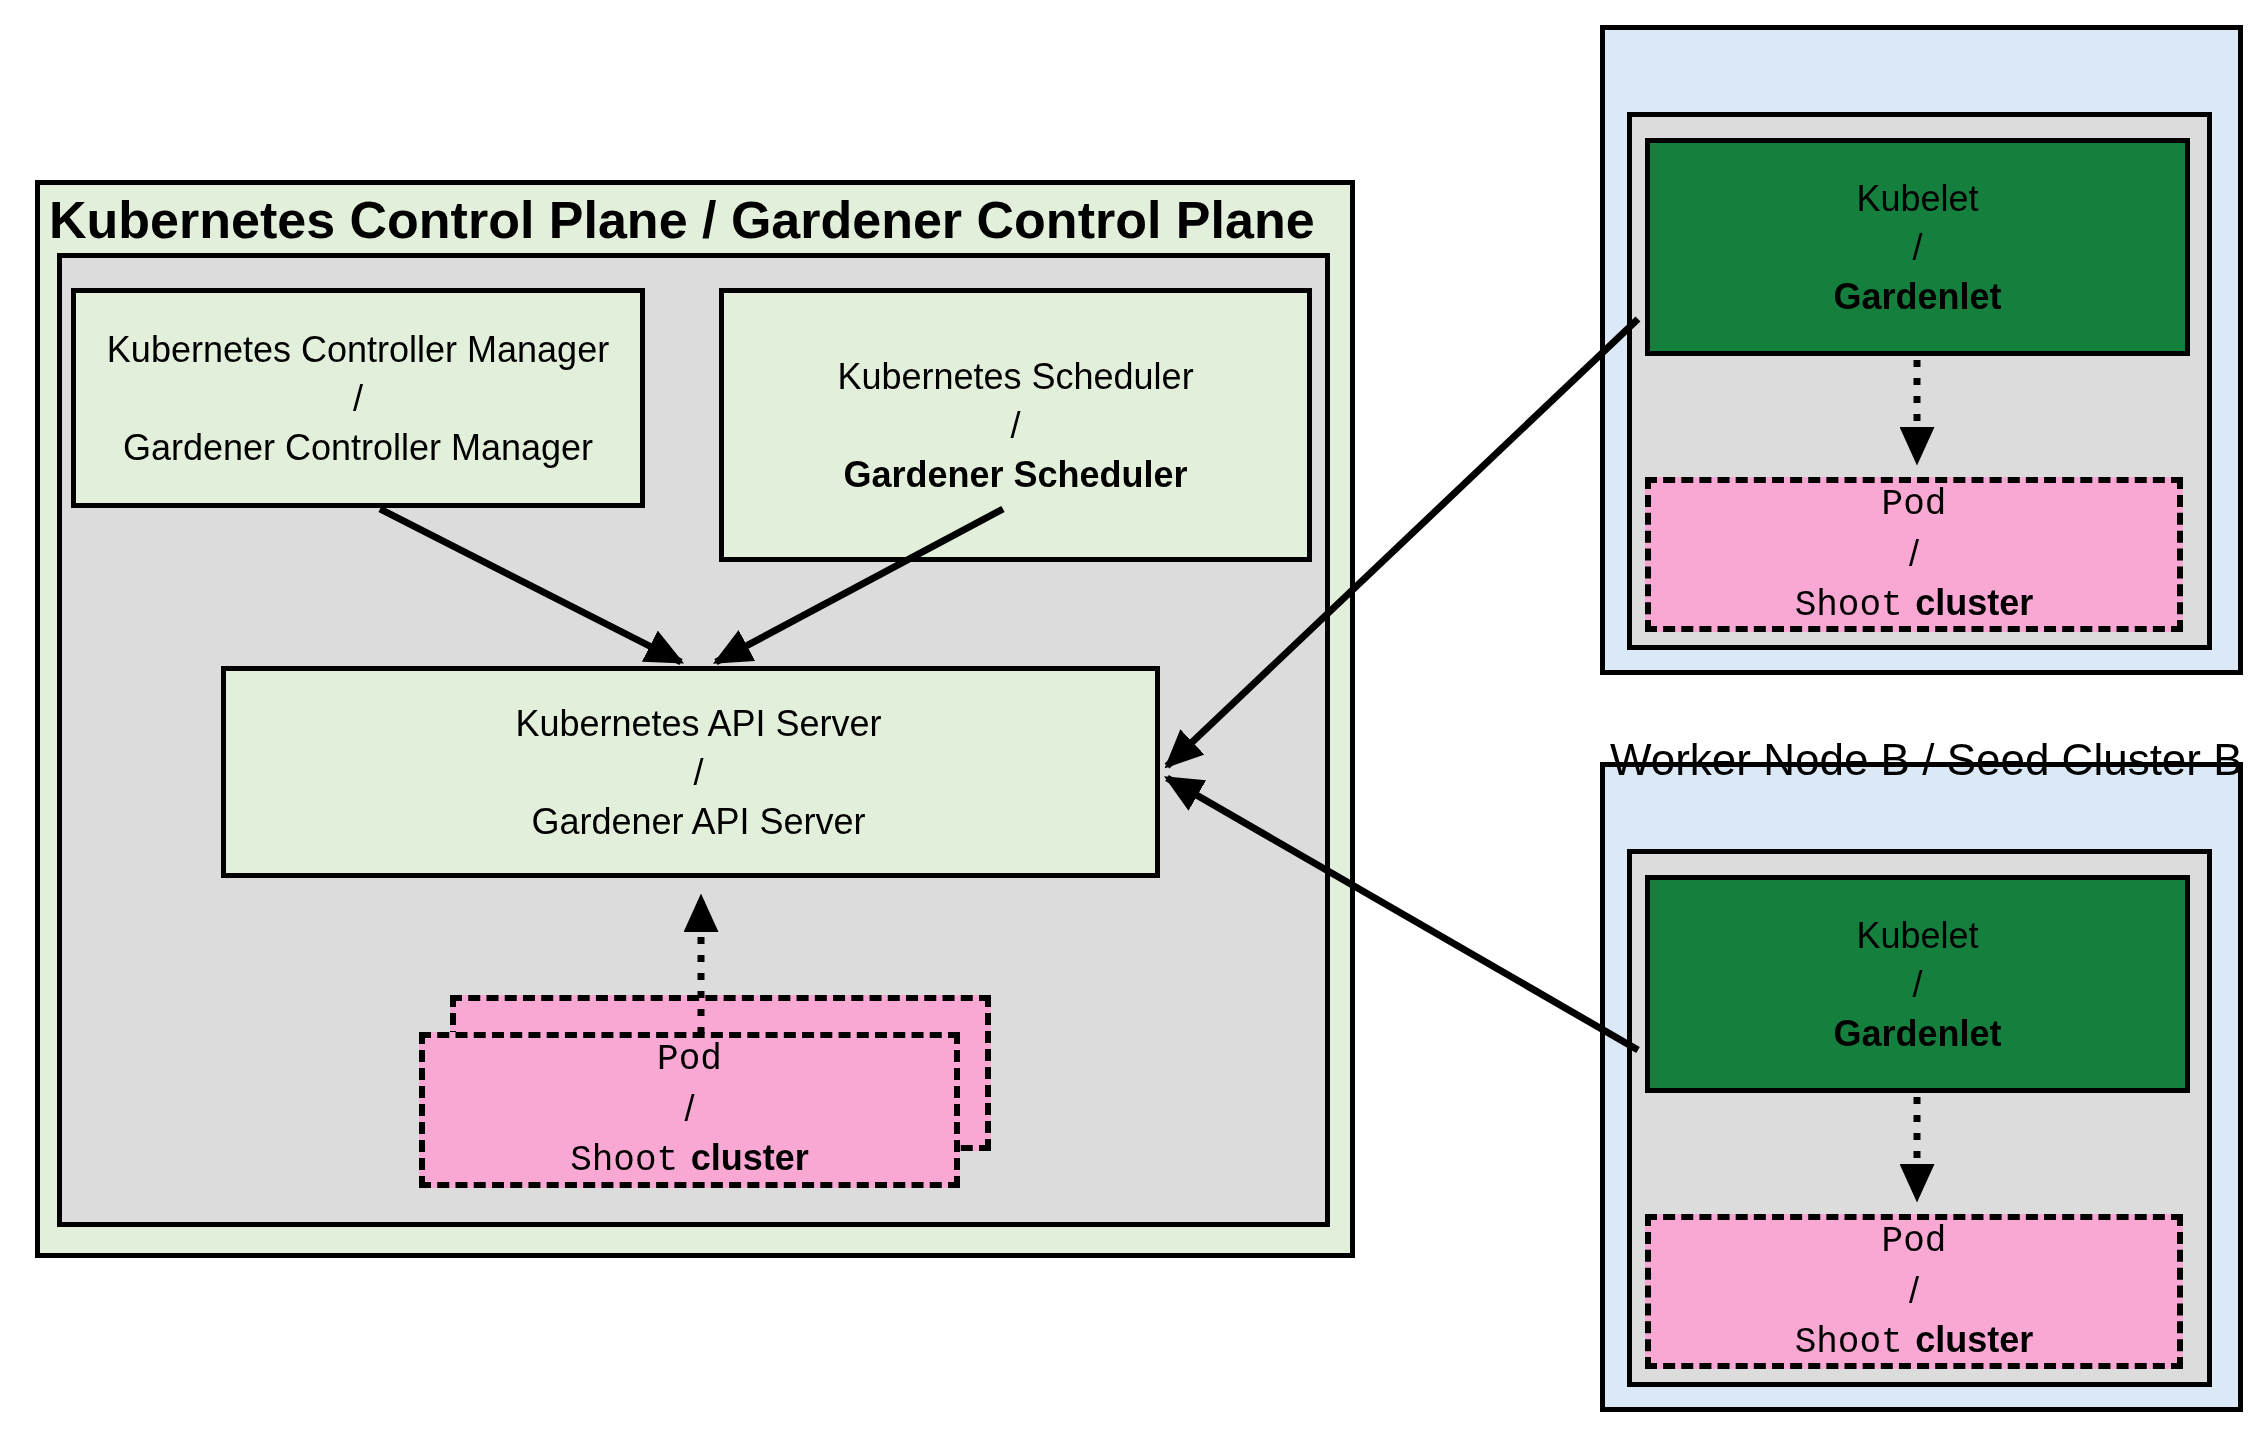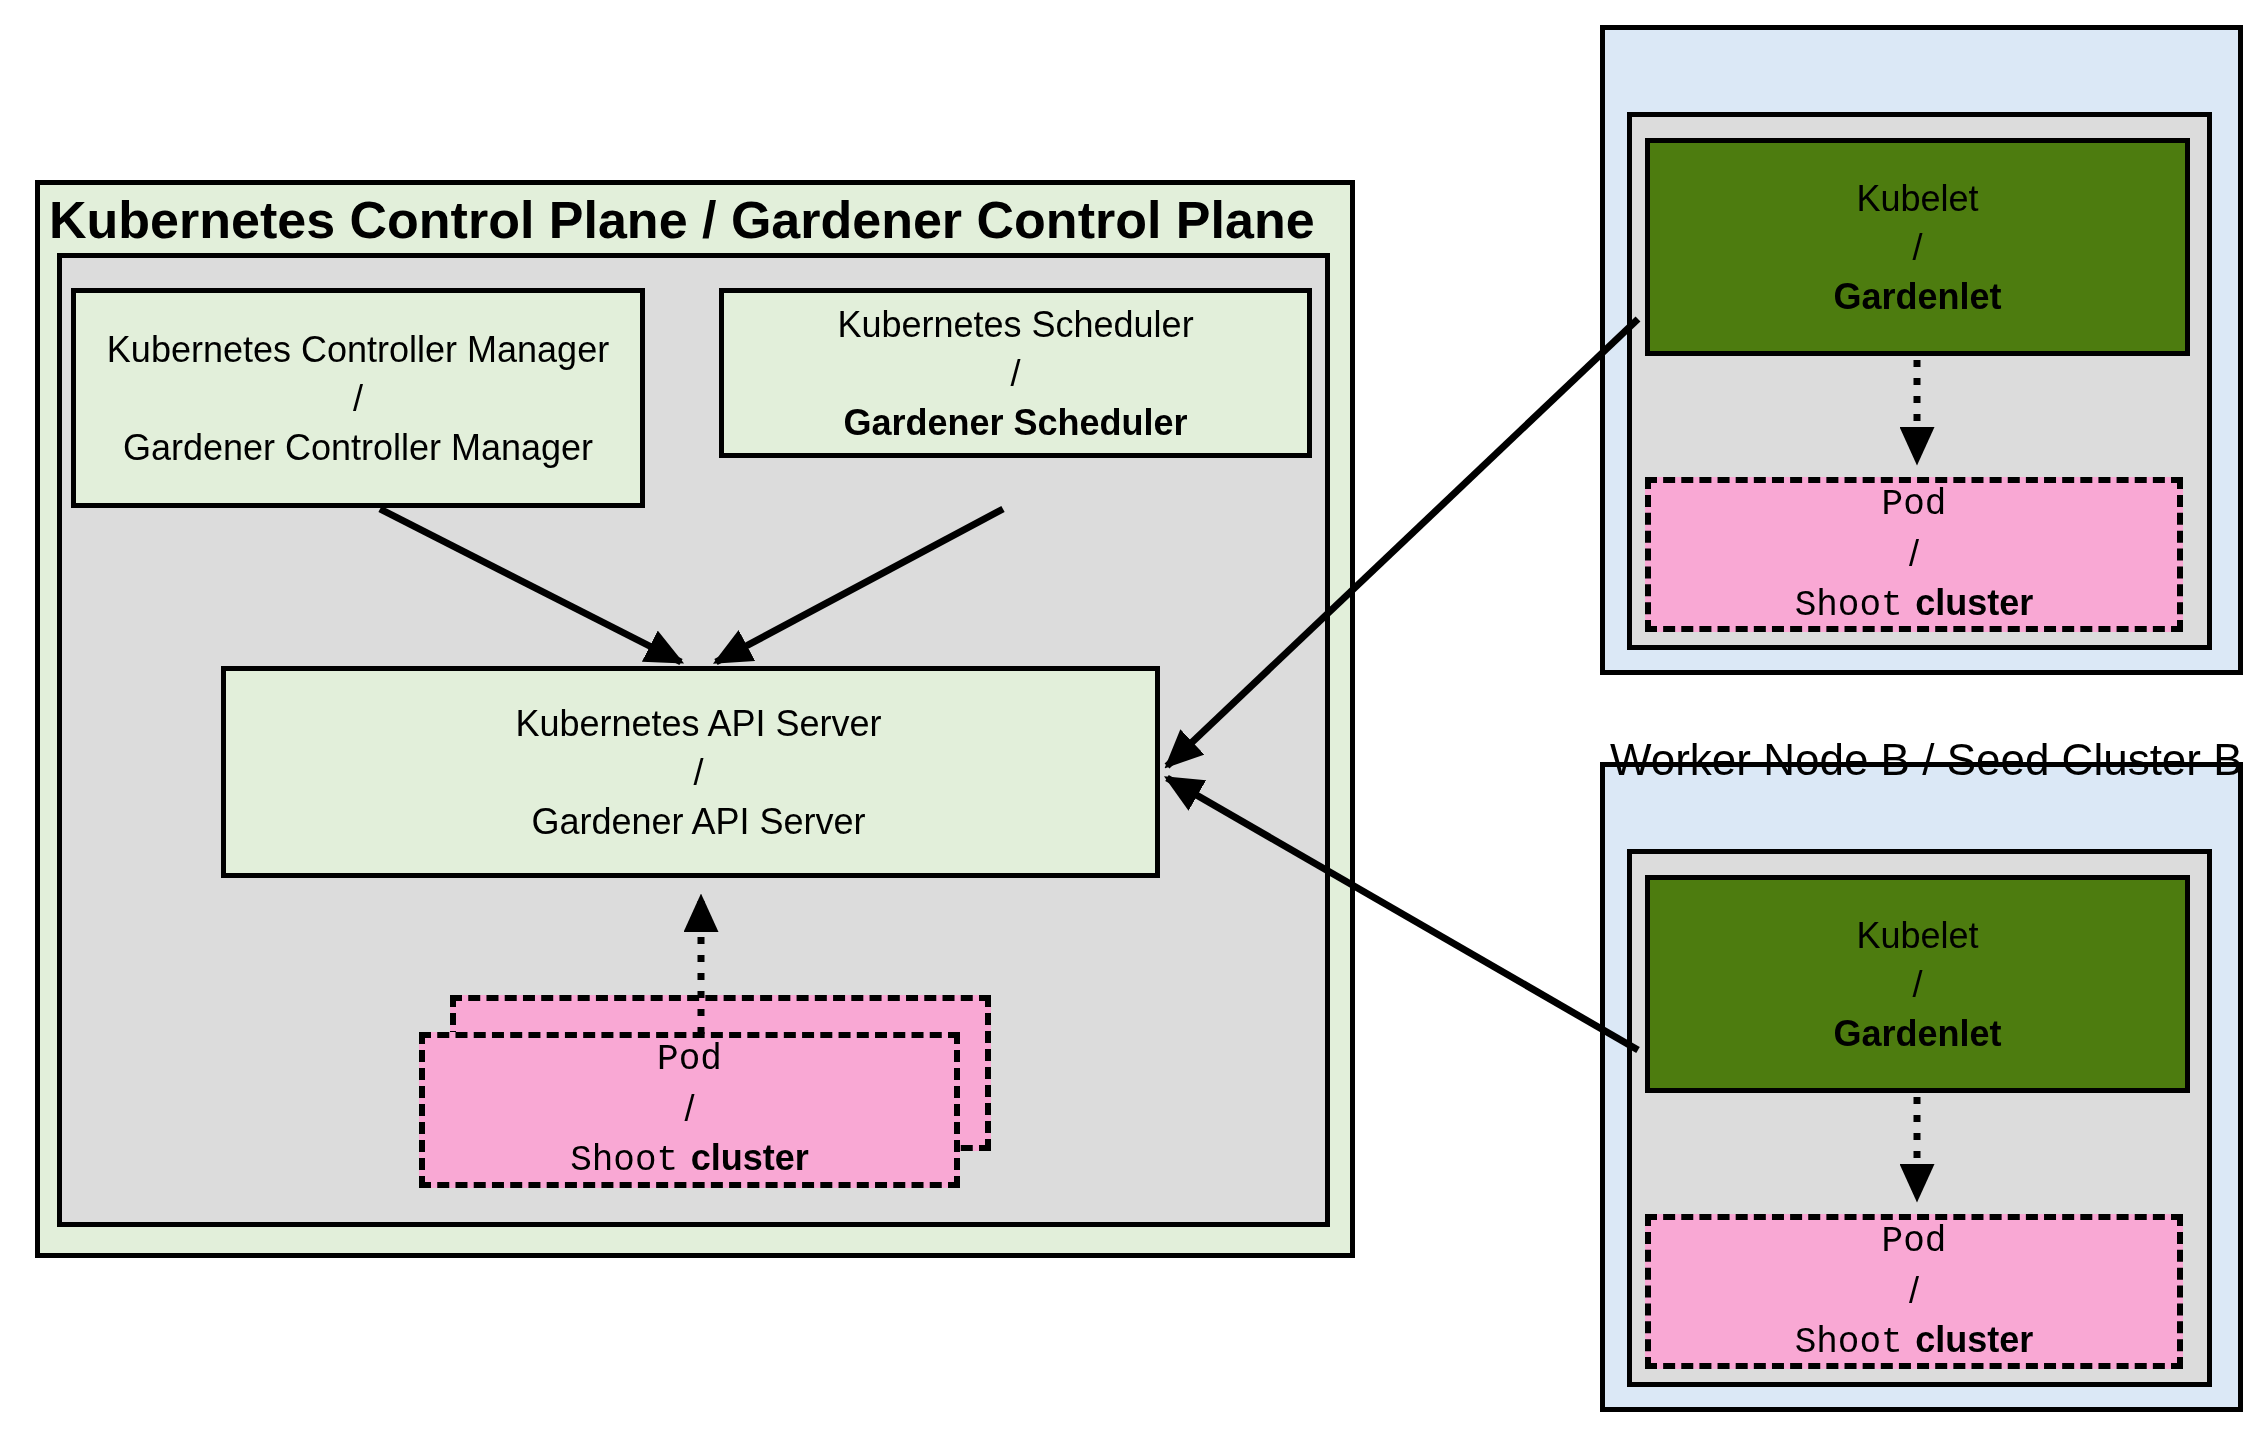--- a/index.html
+++ b/index.html
@@ -12,21 +12,21 @@
     color: #000;
     overflow: hidden;
   }
   .abs { position: absolute; box-sizing: border-box; }
 
   
   .box          { border: 5px solid #000; }
   .fill-green   { background: #e2efda; }
   .fill-gray    { background: #dcdcdc; }
   .fill-blue    { background: #dbe8f6; }
-  .fill-orange  { background: #4d7c0f; }
+  .fill-orange  { background: #15803d; }
   .dashed       { border: 6px dashed #000; background: #f9a8d4; }
 
   
   .label-stack {
     display: flex; flex-direction: column;
     justify-content: center; align-items: center;
     text-align: center;
     font-size: 36px; line-height: 49px;
     width: 100%; height: 100%;
   }
@@ -45,21 +45,21 @@
     position: absolute;
     font-size: 44px; line-height: 58px;
     text-align: center; white-space: nowrap;
   }
 
   
   #cp-outer   { left: 35px;  top: 180px;  width: 1320px; height: 1078px; }
   #cp-title   { left: 49px;  top: 192px; }
   #cp-gray    { left: 57px;  top: 253px;  width: 1273px; height: 974px; }
   #cm-box     { left: 71px;  top: 288px;  width: 574px;  height: 220px; }
-  #sched-box  { left: 719px; top: 288px;  width: 593px;  height: 170px; }
+  #sched-box  { left: 719px; top: 288px;  width: 593px;  height: 274px; }
   #api-box    { left: 221px; top: 666px;  width: 939px;  height: 212px; padding-left: 16px; }
   #pod-back   { left: 450px; top: 995px;  width: 541px;  height: 156px; }
   #pod-front  { left: 419px; top: 1032px; width: 541px;  height: 156px; }
 
   
   #wa-outer   { left: 1600px; top: 25px;  width: 643px; height: 650px; }
   #wa-title   { left: 1610px; top: 40px;  width: 623px; }
   #wa-gray    { left: 1627px; top: 112px; width: 585px; height: 538px; }
   #wa-kubelet { left: 1645px; top: 138px; width: 545px; height: 218px; }
   #wa-pod     { left: 1645px; top: 477px; width: 538px; height: 155px; }

